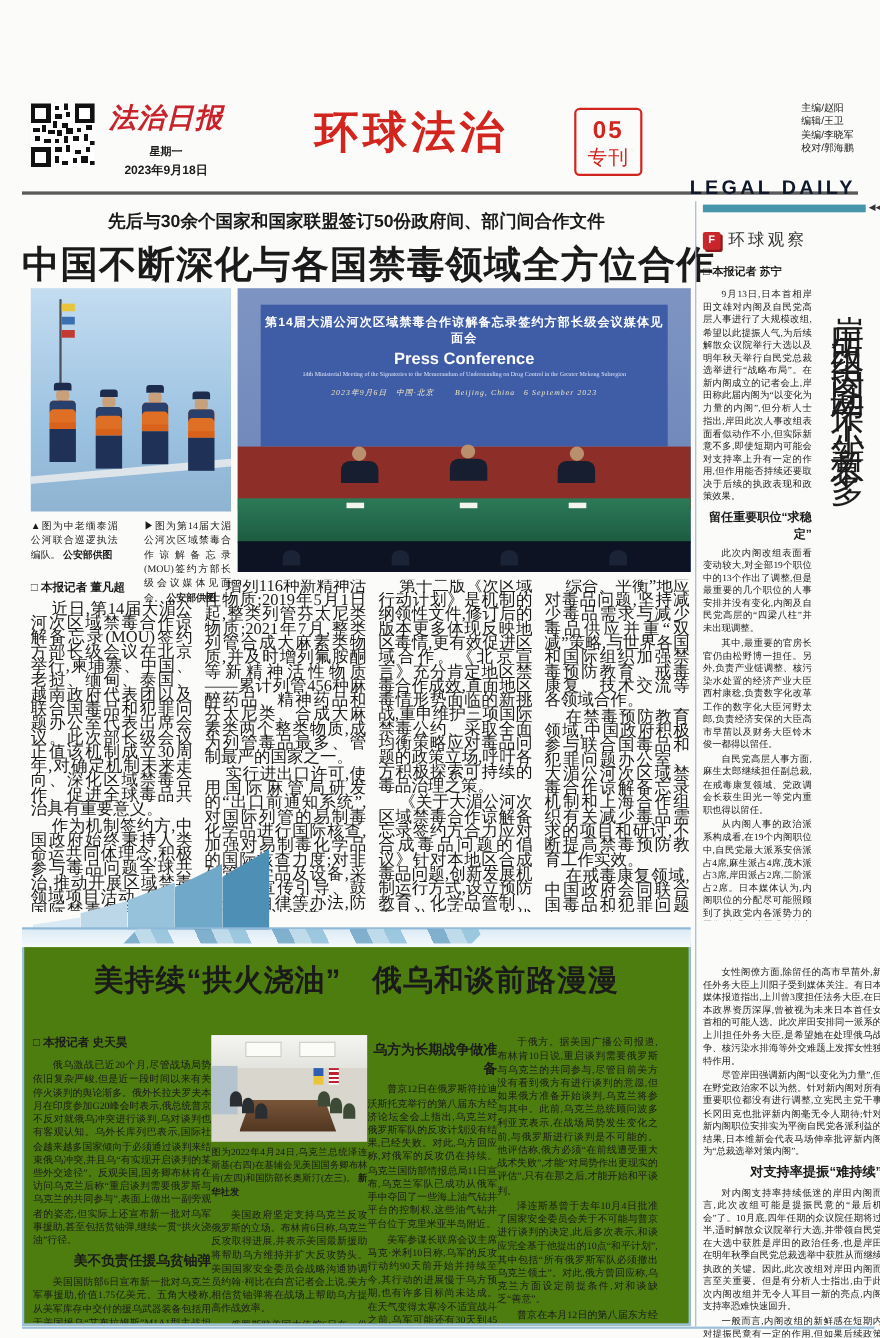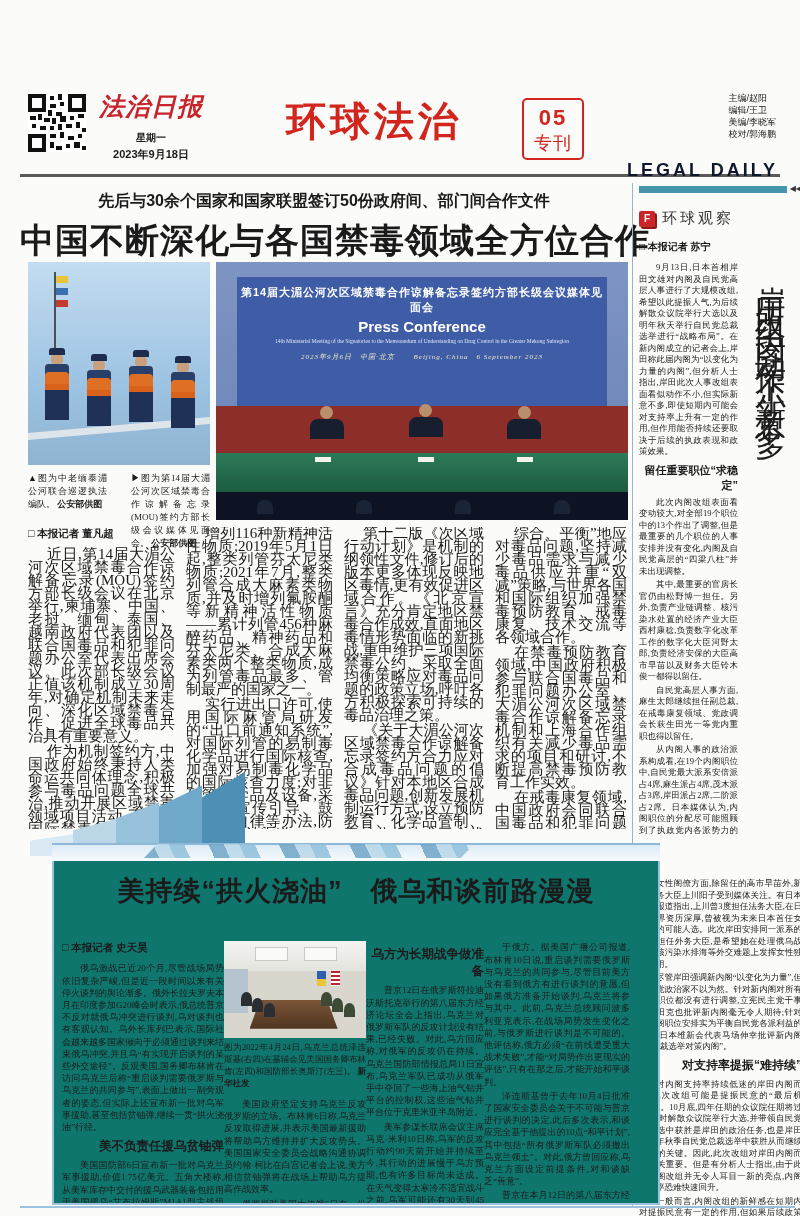--- a/index.html
+++ b/index.html
@@ -89,21 +89,21 @@
   .obstext .para{font-size:8.5px;line-height:11.5px;text-indent:17px;}
   .obstext .subhead{font-size:11px;margin:5px 0 4px 0;}
   .vhead{width:58px;height:612px;writing-mode:vertical-rl;text-orientation:upright;
          font-family:"Liberation Sans",sans-serif;font-size:31px;letter-spacing:11px;
          color:#1c1c1c;margin-left:2px;line-height:56px;}
   .obsfull{margin-top:4px;height:360px;overflow:hidden;}
   .obsfull .para{font-size:8.5px;line-height:11.5px;text-indent:17px;}
   .obsfull .subhead{font-size:12px;margin:4px 0 5px 0;}
   
   .bot{position:absolute;left:20px;top:857px;width:604px;height:346px;
-       border:2px solid #9cc1dc;border-top:none;background:#0f766e;margin-left:32px;}
+       border:2px solid #9cc1dc;border-top:none;background:#4d7c0f;}
   .botband{position:absolute;left:-2px;right:-2px;top:-14px;height:16px;
            background:linear-gradient(#dcebf5,#f6fafc);border-top:2px solid #8fb8d8;}
   .stripes{position:absolute;left:90px;top:-13px;width:330px;height:14px;
            background:repeating-linear-gradient(65deg,#6fa5c6 0 14px,#b9d7e8 14px 28px,#8fc0da 28px 42px,#ffffff00 42px 64px);
            clip-path:polygon(4% 0,100% 0,96% 100%,0 100%);opacity:.85;}
   .bhead{text-align:center;font-family:"Liberation Sans",sans-serif;font-weight:900;
          font-size:27px;letter-spacing:1px;margin-top:16px;white-space:nowrap;}
   .bcols{display:flex;padding:10px 24px 0 8px;height:262px;}
   .bcol{overflow:hidden;height:100%;}
   .bc1{flex:0 0 162px;}.bc2{flex:0 0 142px;}.bc3{flex:0 0 118px;}.bc4{flex:0 0 146px;}

